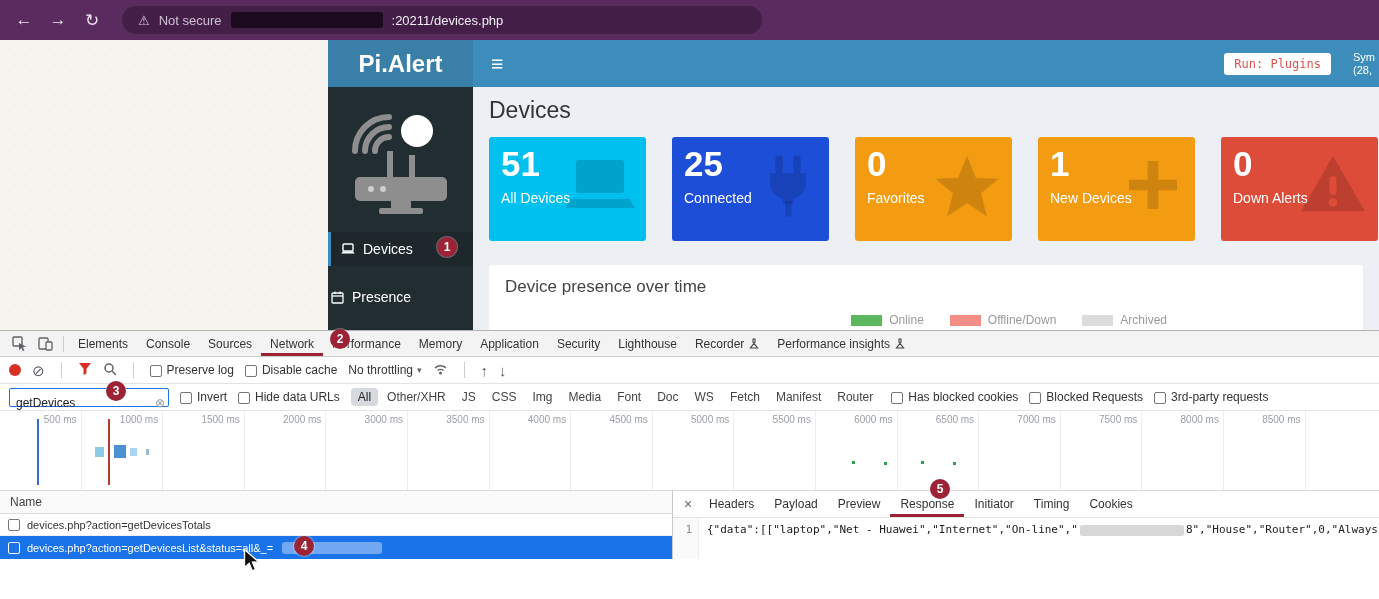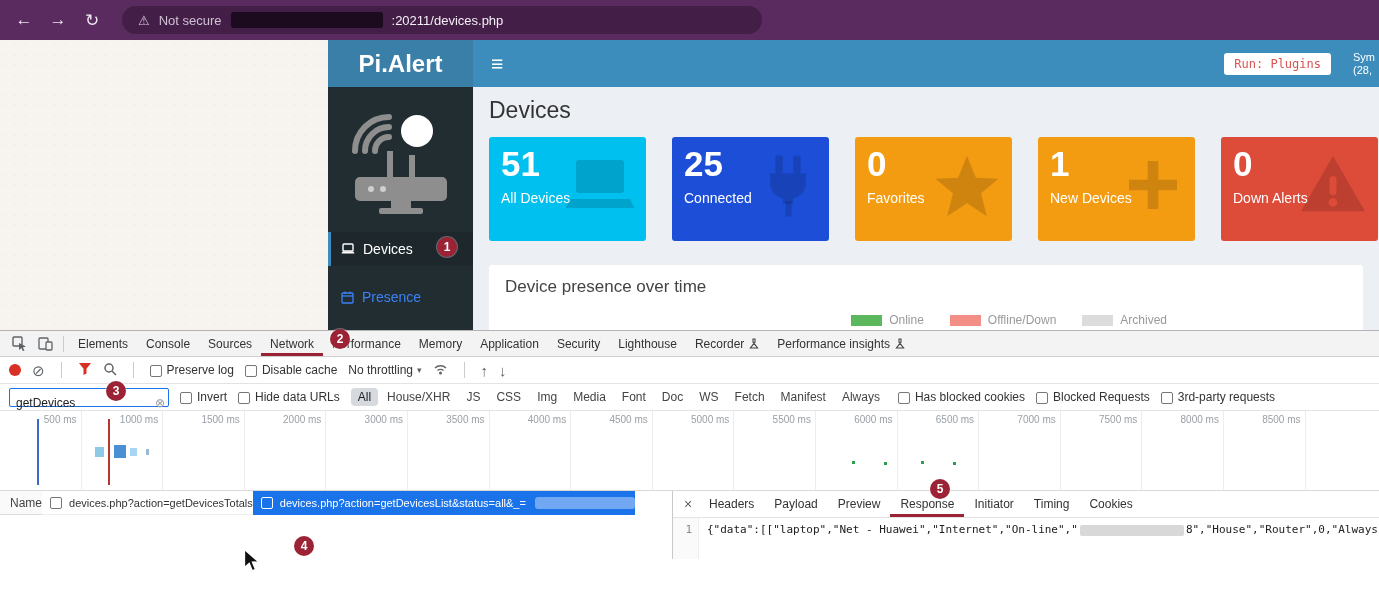--- a/index.html
+++ b/index.html
@@ -18,21 +18,21 @@
   
   .page{display:flex;height:290px}
   .left-blank{width:328px;background:#f7f4ef;
     background-image:radial-gradient(rgba(0,0,0,0.02) 1px, transparent 1.2px);background-size:10px 10px}
   .app{flex:1;display:flex;min-width:0}
 
   
   .sidebar{width:145px;background:#222d32;display:flex;flex-direction:column;flex-shrink:0}
   .brand{height:47px;background:#3a7fa7;color:#fff;font-size:24px;font-weight:bold;display:flex;align-items:center;justify-content:center}
   .router-wrap{height:145px;display:flex;align-items:center;justify-content:center}
-  .menu-item{height:34px;display:flex;align-items:center;gap:8px;padding-left:13px;color:#3b82f6;font-size:14px;cursor:pointer}
+  .menu-item{height:34px;display:flex;align-items:center;gap:8px;padding-left:3px;color:#ffffff;font-size:14px;cursor:pointer}
   .menu-item.active{background:#1e282c;color:#fff;border-left:3px solid #3c8dbc;padding-left:10px}
   .menu-item + .menu-item{margin-top:14px}
   .menu-ic{display:flex;align-items:center}
 
   
   .main{flex:1;display:flex;flex-direction:column;min-width:0}
   .navbar{height:47px;background:#3c8dbc;display:flex;align-items:center;padding-left:18px;color:#fff}
   .burger{font-size:21px;line-height:1;cursor:pointer}
   .nav-right{margin-left:auto;display:flex;align-items:center;gap:22px}
   .run-plugins{background:#fff;color:#d9534f;font-family:"DejaVu Sans Mono",monospace;font-size:12px;padding:4px 10px;border-radius:3px;border:0;cursor:pointer;white-space:nowrap}
@@ -72,21 +72,21 @@
   .clear-x{position:absolute;right:3px;color:#9aa0a6;font-size:12px;cursor:pointer}
   .pill{padding:2px 7px;border-radius:4px;color:#444;cursor:pointer;white-space:nowrap}
   .pill.active{background:#d6d9dd;color:#202124}
   .pill-group{display:flex;gap:2px;align-items:center}
 
   .dt-timeline{height:80px;border-bottom:1px solid #d9d9d9;display:flex;position:relative;overflow:hidden;flex-shrink:0;cursor:crosshair}
   .tl-seg{width:81.6px;flex-shrink:0;border-right:1px solid #ededed;font-size:10px;color:#9aa0a6;text-align:right;padding:3px 4px 0 0}
   .tl-mark{position:absolute}
 
   .dt-bottom{display:flex;flex:1;min-height:0}
-  .req-pane{width:672px;display:flex;flex-direction:row;flex-shrink:0}
+  .req-pane{width:672px;display:flex;flex-direction:column;flex-shrink:0}
   .req-header{height:24px;background:#fafafa;border-bottom:1px solid #dcdcdc;display:flex;align-items:center;padding-left:10px;color:#444}
   .req-row{height:24px;display:flex;align-items:center;gap:7px;padding-left:8px;font-size:11px;border-bottom:1px solid #f0f0f0;cursor:pointer;white-space:nowrap;overflow:hidden}
   .req-row.selected{background:#1a73e8;color:#fff;border-bottom:none}
   .req-row.selected .cbox{border-color:#fff;background:transparent}
   .blur-chip{width:100px;height:12px;background:rgba(255,255,255,0.38);border-radius:3px;margin-left:2px;flex-shrink:0}
   .req-rest{flex:1;background:#fff}
 
   .det-pane{flex:1;border-left:1px solid #c9c9c9;display:flex;flex-direction:column;min-width:0}
   .det-tabs{height:27px;display:flex;align-items:center;border-bottom:1px solid #e3e3e3;padding-left:4px;flex-shrink:0}
   .det-close{width:22px;text-align:center;color:#5f6368;font-size:14px;cursor:pointer}
@@ -359,31 +359,31 @@
       <span class="chk">
           <span class="cbox"></span>
           <span>Invert</span>
         </span>
       <span class="chk">
           <span class="cbox"></span>
           <span>Hide data URLs</span>
         </span>
       <span class="pill-group">
         <span class="pill active">All</span>
-        <span class="pill">House/XHR</span>
+        <span class="pill">Other/XHR</span>
         <span class="pill">JS</span>
         <span class="pill">CSS</span>
         <span class="pill">Img</span>
         <span class="pill">Media</span>
         <span class="pill">Font</span>
         <span class="pill">Doc</span>
         <span class="pill">WS</span>
         <span class="pill">Fetch</span>
         <span class="pill">Manifest</span>
-        <span class="pill">Always</span>
+        <span class="pill">Router</span>
       </span>
       <span class="chk">
           <span class="cbox"></span>
           <span>Has blocked cookies</span>
         </span>
       <span class="chk">
           <span class="cbox"></span>
           <span>Blocked Requests</span>
         </span>
       <span class="chk">

